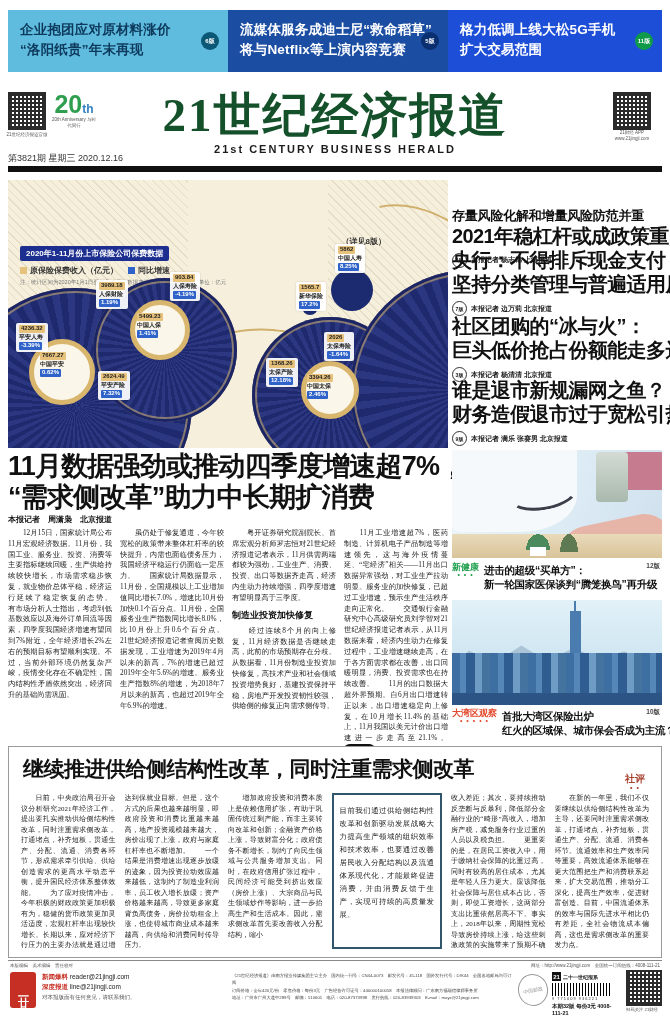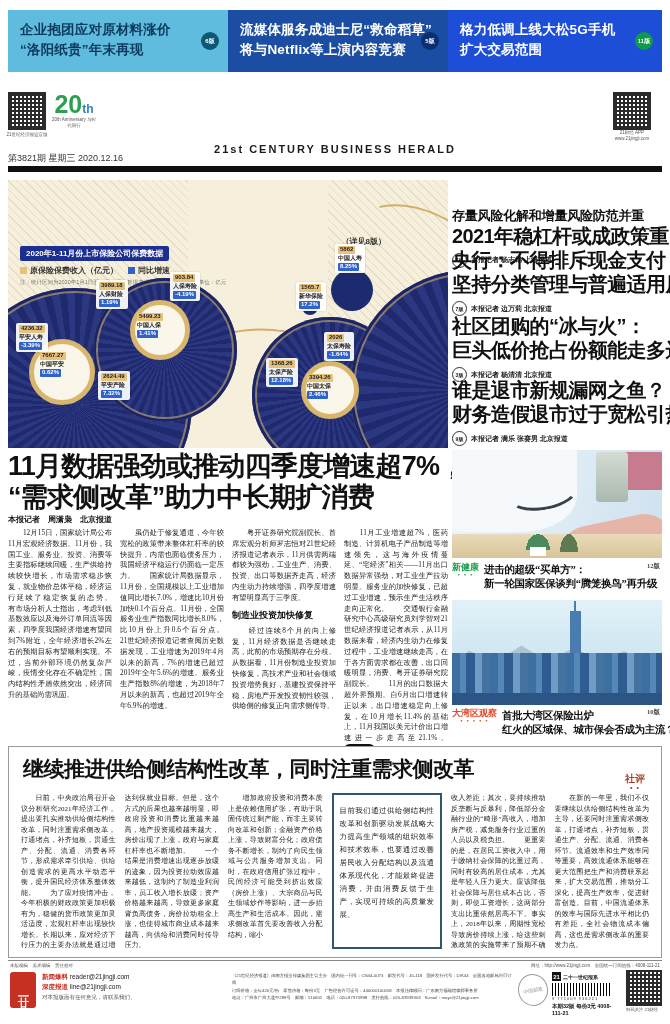--- a/index.html
+++ b/index.html
@@ -69,21 +69,21 @@
   .ahead{left:8px;top:451px;width:444px;font-size:27px;font-weight:900;line-height:1.15;letter-spacing:-.8px;white-space:nowrap;}
   .abyline{left:8px;top:514px;font-size:8px;font-weight:bold;}
   .acols{left:8px;top:528px;width:440px;height:250px;display:flex;gap:8px;}
   .acol{flex:1;font-family:"Liberation Serif",serif;font-size:7.3px;line-height:1.48;
         text-align:justify;color:#222;overflow:hidden;}
   .subhead{font-family:"Liberation Sans",sans-serif;font-size:9px;font-weight:900;margin:5px 0 4px 0;color:#111;}
   .turn{display:inline-block;background:#111;color:#fff;font-size:6px;font-weight:bold;
         padding:1px 5px;border-radius:7px;}
   
   .photo{position:absolute;left:452px;width:210px;overflow:hidden;}
-  .cap{position:absolute;left:452px;width:210px;background:#fff;display:flex;gap:5px;font-family:Liberation Serif, serif;}
+  .cap{position:absolute;left:452px;width:210px;background:#fff;display:flex;gap:5px;}
   .tagcol{flex:none;text-align:center;}
   .tag{font-size:9px;font-weight:900;line-height:1.1;display:block;}
   .tagdots{font-size:7px;letter-spacing:1px;line-height:.6;display:block;}
   .capline{font-size:10.5px;font-weight:900;line-height:1.35;letter-spacing:-.3px;white-space:nowrap;}
   .pageref{position:absolute;right:2px;top:2px;font-size:6.5px;color:#444;font-weight:bold;}
   
   .edit{left:8px;top:746px;width:654px;height:212px;border:1px solid #9a9a9a;box-sizing:border-box;background:#fff;}
   .e-title{position:absolute;left:14px;top:8px;font-size:21px;font-weight:900;letter-spacing:-.5px;white-space:nowrap;}
   .e-label{position:absolute;right:16px;top:25px;font-size:10px;font-weight:bold;color:#a8432f;text-align:center;}
   .e-label .tagdots{color:#a8432f;}
@@ -135,20 +135,21 @@
     <span class="l">扩大交易范围</span>
     <span class="badge">11版</span>
   </div>
 
   <div class="abs qr" style="left:8px;top:92px;width:38px;height:38px;"></div>
   <div class="abs qr-cap" style="left:4px;top:132px;width:46px;">21世纪经济报道官微</div>
   <div class="abs anniv">
     <div class="n"><span>20</span><i>th</i></div>
     <div class="t">20th Anniversary 与时代同行</div>
   </div>
+  <div class="abs mast-title">21世纪经济报道</div>
   <div class="abs mast-sub">21st CENTURY BUSINESS HERALD</div>
   <div class="abs issue">第3821期 星期三 2020.12.16</div>
   <div class="abs mast-right">
     <div class="qr" style="width:38px;height:38px;margin:0 auto;"></div>
     <div class="qr-cap">21财经 APP</div>
     <div class="qr-cap">www.21jingji.com</div>
   </div>
   <div class="abs blackbar"></div>
 
   <div class="abs feature">
@@ -273,21 +274,21 @@
   <div class="abs abyline">本报记者　周潇枭　北京报道</div>
   <div class="abs acols">
     <div class="acol">　　12月15日，国家统计局公布11月宏观经济数据。11月份，我国工业、服务业、投资、消费等主要指标继续回暖，生产供给持续较快增长，市场需求稳步恢复，就业物价总体平稳，经济运行延续了稳定恢复的态势。　　有市场分析人士指出，考虑到低基数效应以及海外订单回流等因素，四季度我国经济增速有望回到7%附近，全年经济增长2%左右的预期目标有望顺利实现。不过，当前外部环境仍然复杂严峻，疫情变化存在不确定性，国内结构性矛盾依然突出，经济回升的基础尚需巩固。</div>
     <div class="acol">　　虽仍处于修复通道，今年较宽松的政策带来整体杠杆率的较快提升，内需也面临债务压力，我国经济平稳运行仍面临一定压力。　　国家统计局数据显示，11月份，全国规模以上工业增加值同比增长7.0%，增速比10月份加快0.1个百分点。11月份，全国服务业生产指数同比增长8.0%，比10月份上升0.6个百分点。　　21世纪经济报道记者查阅历史数据发现，工业增速为2019年4月以来的新高，7%的增速已超过2019年全年5.6%的增速。服务业生产指数8%的增速，为2018年7月以来的新高，也超过2019年全年6.9%的增速。</div>
     <div class="acol">
       <span>　　粤开证券研究院副院长、首席宏观分析师罗志恒对21世纪经济报道记者表示，11月供需两端都较为强劲，工业生产、消费、投资、出口等数据齐走高，经济内生动力持续增强，四季度增速有望明显高于三季度。</span>
       <div class="subhead">制造业投资加快修复</div>
       <span>　　经过连续8个月的向上修复，11月经济数据是否继续走高，此前的市场预期存在分歧。　　从数据看，11月份制造业投资加快修复，高技术产业和社会领域投资增势良好，基建投资保持平稳，房地产开发投资韧性较强，供给侧的修复正向需求侧传导。</span>
     </div>
     <div class="acol">
-      <span>　　11月工业增速超7%，医药制造、计算机电子产品制造等增速领先，这与海外疫情蔓延、“宅经济”相关——11月出口数据异常强劲，对工业生产拉动明显。服务业的加快修复，已超过工业增速，预示生产生活秩序走向正常化。　　交通银行金融研究中心高级研究员刘学智对21世纪经济报道记者表示，从11月数据来看，经济内生动力在修复过程中，工业增速继续走高，在于各方面需求都在改善，出口回暖明显，消费、粤开证券研究院副院长。　　11月的出口数据大超外界预期。自6月出口增速转正以来，出口增速稳定向上修复，在10月增长11.4%的基础上，11月我国以美元计价出口增速进一步走高至21.1%。</span>
+      <span>　　11月工业增速超7%，医药制造、计算机电子产品制造等增速领先，这与海外疫情蔓延、“宅经济”相关——11月出口数据异常强劲，对工业生产拉动明显。服务业的加快修复，已超过工业增速，预示生产生活秩序走向正常化。　　交通银行金融研究中心高级研究员刘学智对21世纪经济报道记者表示，从11月数据来看，经济内生动力在修复过程中，工业增速继续走高，在于各方面需求都在改善，出口回暖明显，消费、投资需求也在持续改善。　　11月的出口数据大超外界预期。自6月出口增速转正以来，出口增速稳定向上修复，在10月增长11.4%的基础上，11月我国以美元计价出口增速进一步走高至21.1%。</span>
       <span class="turn">下转2版</span>
     </div>
   </div>
 
   <div class="photo" style="top:450px;height:108px;background:linear-gradient(110deg,#eef6fa 0%,#dcebf4 55%,#cfe0ee 100%);">
     <div class="abs" style="left:0;top:0;width:125px;height:82px;background:#f5f9fc;border-radius:0 0 45% 8%;"></div>
     <div class="abs" style="left:55px;top:24px;width:66px;height:30px;border:3px solid #3a3f4a;border-radius:50%;border-color:transparent transparent #3a3f4a transparent;transform:rotate(-10deg);"></div>
     <div class="abs" style="right:-12px;bottom:-20px;width:115px;height:58px;background:#e6b5a8;border-radius:40px;transform:rotate(-12deg);"></div>
     <div class="abs" style="right:-8px;top:2px;width:66px;height:38px;background:#c77b8e;border-radius:10px;"></div>
     <div class="abs" style="right:34px;top:2px;width:32px;height:50px;background:linear-gradient(#d4dbd4,#a9b9ad);border-radius:4px;"></div>

